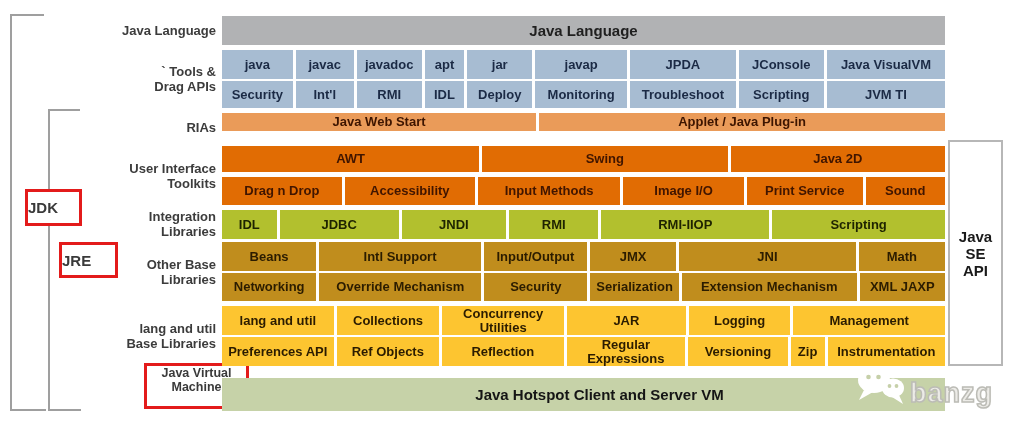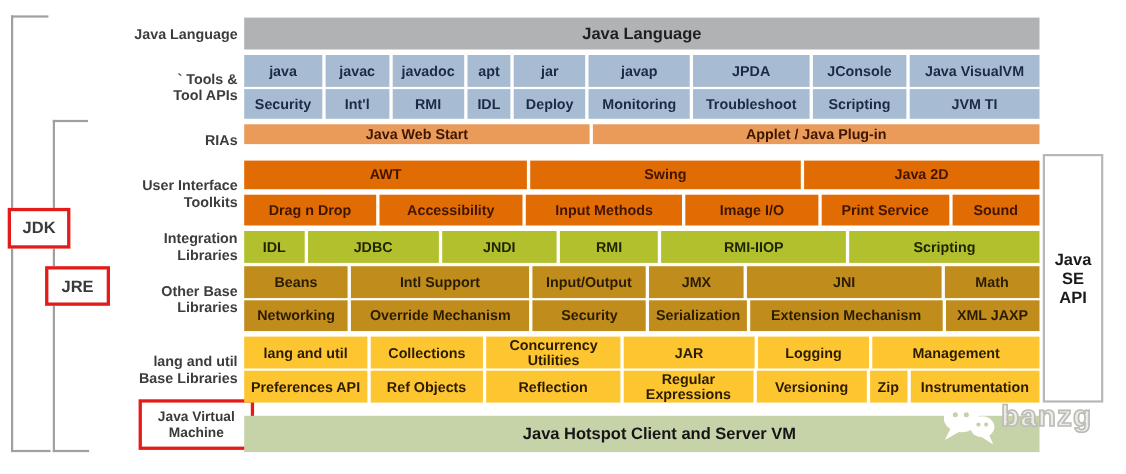--- a/index.html
+++ b/index.html
@@ -5,22 +5,22 @@
   html,body{margin:0;padding:0;background:#fff;}
   .stage{
     position:relative;width:1024px;height:431px;background:#ffffff;overflow:hidden;
     font-family:"Liberation Sans","DejaVu Sans",sans-serif;
   }
   
   .line{position:absolute;background:#9f9f9f;}
   
   .redbox{
     position:absolute;border:3px solid #e31b1b;background:#ffffff;
-    display:flex;align-items:center;justify-content:center;
-    font-weight:bold;color:#3a3a3a;box-sizing:border-box;
+    display:flex;align-items:center;justify-content:flex-start;
+    font-weight:bold;color:#3a3a3a;box-sizing:border-box;margin-left:18px;
   }
   .redbox.small{font-size:15px;}
   .redbox.jvmbox{flex-direction:column;font-size:12.5px;line-height:14px;text-align:center;}
   
   .llabel{
     position:absolute;left:0;width:216px;text-align:right;
     font-weight:bold;color:#3c3c3c;font-size:13px;line-height:15px;
   }
   
   .row{
@@ -40,21 +40,21 @@
   .c-sage  {background:#c6d2a8;color:#151515;padding-left:32px;}
   .big{font-size:15px;}
   
   .sebox{
     position:absolute;left:948px;top:140px;width:55px;height:226px;
     border:2px solid #b7b7b7;box-sizing:border-box;background:#fff;
     display:flex;align-items:center;justify-content:center;
   }
   .sebox .txt{font-weight:bold;font-size:15px;line-height:17px;color:#1a1a1a;text-align:center;}
   
-  .wm{position:absolute;left:850px;top:363px;display:flex;align-items:flex-start;}
+  .wm{position:absolute;left:850px;top:363px;display:flex;align-items:flex-end;}
   .wm .wmtext{
     font-weight:bold;font-size:27px;color:#ecebe7;
     -webkit-text-stroke:1.5px #bcbcb6;letter-spacing:1px;
     text-shadow:0 0 1px #bcbcb6;
   }
 </style>
 </head>
 <body>
 
 <div class="stage">
@@ -71,21 +71,21 @@
   </div>
   <div class="redbox small" style="left:41px;top:242px;width:59px;height:36px">
     <span>JRE</span>
   </div>
 
   <div class="llabel" style="top:23px">
     <span>Java Language</span>
   </div>
   <div class="llabel" style="top:64px">
     <div>` Tools &amp;</div>
-    <div>Tool APIs</div>
+    <div>Drag APIs</div>
   </div>
   <div class="llabel" style="top:120px">
     <span>RIAs</span>
   </div>
   <div class="llabel" style="top:161px">
     <div>User Interface</div>
     <div>Toolkits</div>
   </div>
   <div class="llabel" style="top:209px">
     <div>Integration</div>

